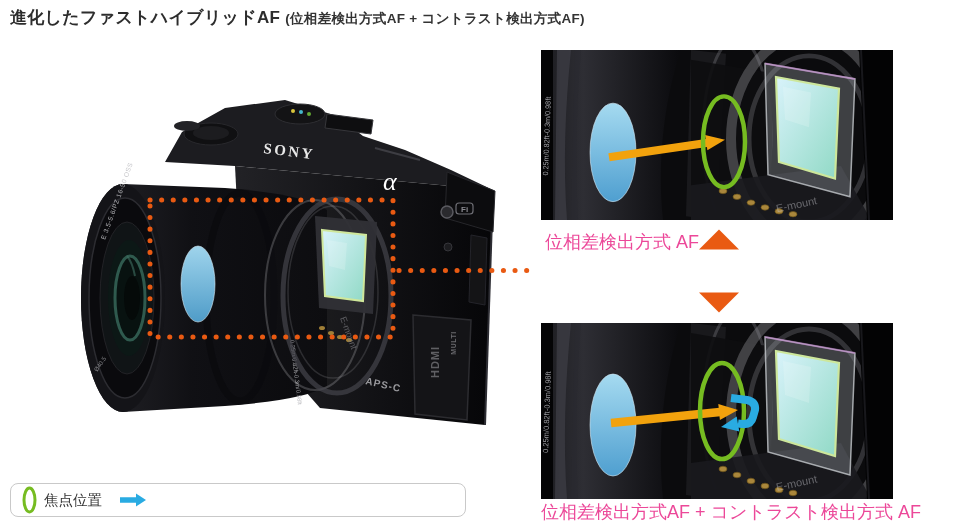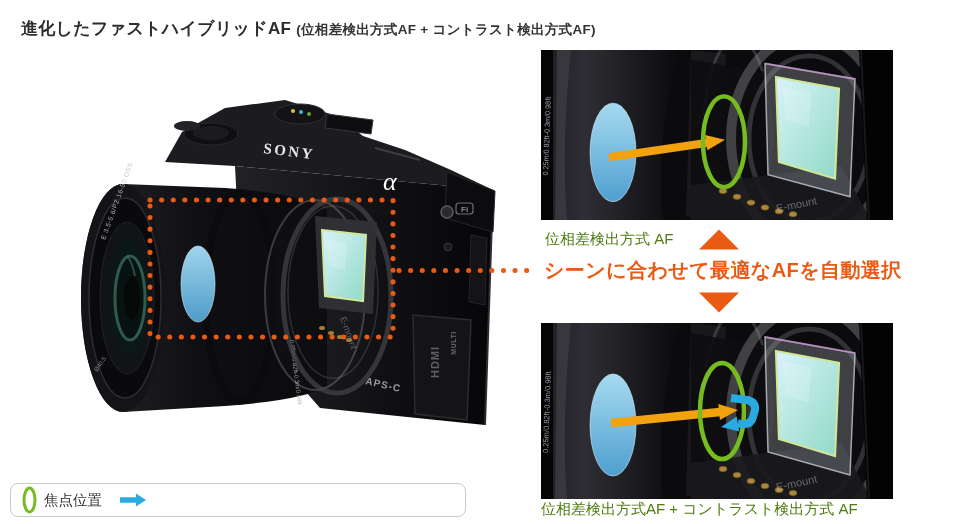--- a/index.html
+++ b/index.html
@@ -2,30 +2,30 @@
 <html><head>
 <meta charset="utf-8">
 <style>
   html,body { margin:0; padding:0; background:#ffffff; }
   .canvas {
     position:relative; width:975px; height:524px; background:#ffffff;
     font-family:"Liberation Sans", sans-serif; overflow:hidden;
   }
   .abs { position:absolute; }
   .section-title {
-    left:10px; top:6px; margin:11px; font-size:17px; font-weight:bold;
+    left:10px; top:6px; margin:0; font-size:17px; font-weight:bold;
     color:#2d2d2d; white-space:nowrap; letter-spacing:0.3px;
   }
   .section-title .title-sub { font-size:13.5px; margin-left:5px; font-weight:bold; color:#333; }
   .camera-svg { left:75px; top:90px; }
   .overlay-svg { left:0; top:0; pointer-events:none; z-index:6; }
   .fig-svg { z-index:2; display:block; }
   .fig-top   { left:541px; top:50px;  }
   .fig-bottom{ left:541px; top:323px; }
-  .fig-caption { font-size:15px; color:#4d7c0f; white-space:nowrap; z-index:3; }
+  .fig-caption { font-size:18px; color:#ec4899; white-space:nowrap; z-index:3; }
   .cap-top    { left:545px; top:230px; }
   .cap-bottom { left:541px; top:500px; }
   .callout {
     left:544px; top:257px; font-size:20px; font-weight:bold; color:#E95A12;
     white-space:nowrap; letter-spacing:0.4px; z-index:4;
   }
   .legend {
     left:10px; top:483px; width:456px; height:34px; border:1px solid #c9c9c9;
     border-radius:8px; background:#ffffff; display:flex; align-items:center;
     padding:0 0 0 11px; box-sizing:border-box; gap:17px; z-index:4;
@@ -197,21 +197,20 @@
   </svg>
   <div class="abs fig-caption cap-bottom">位相差検出方式AF + コントラスト検出方式 AF</div>
 
   <svg class="abs overlay-svg" width="975" height="524" viewBox="0 0 975 524">
     <rect x="150" y="200" width="243" height="137" fill="none" stroke="#E95A12" stroke-width="5" stroke-linecap="round" stroke-dasharray="0.1 11.5"></rect>
     <line x1="399" y1="270.5" x2="536" y2="270.5" stroke="#E95A12" stroke-width="5" stroke-linecap="round" stroke-dasharray="0.1 11.5"></line>
     <polygon points="699,249.5 739,249.5 719,229.5" fill="#E95A12"></polygon>
     <polygon points="699,292.5 739,292.5 719,312.5" fill="#E95A12"></polygon>
   </svg>
 
-  <div class="abs callout">シーンに合わせて最適なAFを自動選択</div>
 
   <div class="abs legend">
     <div class="legend-item">
       <svg width="15" height="28" viewBox="0 0 15 28">
         <ellipse cx="7.5" cy="14" rx="5.5" ry="12" fill="none" stroke="#76BC21" stroke-width="3"></ellipse>
       </svg>
       <span class="legend-label">焦点位置</span>
     </div>
     <div class="legend-item">
       <svg width="28" height="16" viewBox="0 0 28 16">

